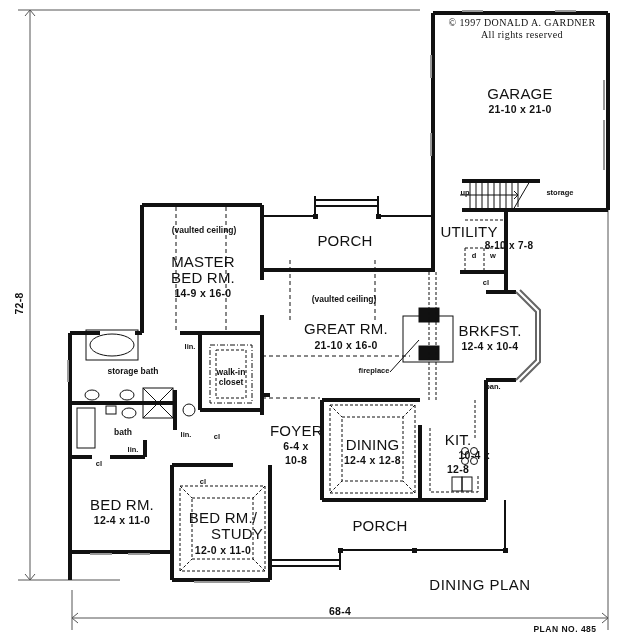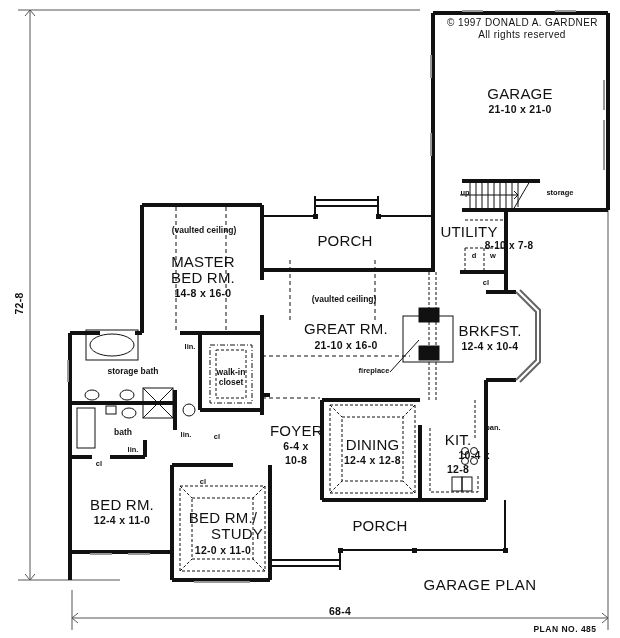--- a/index.html
+++ b/index.html
@@ -3,21 +3,21 @@
   <meta charset="utf-8">
   <style>
     html, body { margin: 0; padding: 0; background: #ffffff; }
     body { width: 620px; height: 638px; position: relative; overflow: hidden; font-family: "Liberation Sans", sans-serif; color: #111; }
     svg { position: absolute; left: 0; top: 0; }
     .lbl { position: absolute; text-align: center; white-space: nowrap; color: #111; line-height: 1.05; }
     .room { font-size: 15px; letter-spacing: 0.2px; }
     .dim { font-size: 10.5px; font-weight: bold; letter-spacing: 0.3px; }
     .small { font-size: 8.5px; font-weight: bold; }
     .tiny { font-size: 7.5px; font-weight: bold; }
-    .copy { font-size: 10px; font-weight: normal; letter-spacing: 0.4px; }
+    .copy { font-size: 10px; font-weight: normal; letter-spacing: 0.4px; font-family: Liberation Serif, serif; }
     .title { font-size: 15px; letter-spacing: 0.5px; }
     .planno { font-size: 8.5px; font-weight: bold; letter-spacing: 0.5px; }
     .vert { transform: rotate(-90deg); transform-origin: center; }
   </style>
 </head>
 <body>
 
 <svg width="620" height="638" viewBox="0 0 620 638">
   <g fill="none" stroke="#111">
 
@@ -236,30 +236,30 @@
 <div class="lbl dim" style="left:436px;top:241px;width:66px;font-size:10px;padding-left:40px;">8-10 x 7-8</div>
 <div class="lbl tiny" style="left:467px;top:252px;width:14px;">d</div>
 <div class="lbl tiny" style="left:486px;top:252px;width:14px;">w</div>
 <div class="lbl tiny" style="left:480px;top:279px;width:12px;">cl</div>
 
 <div class="lbl room" style="left:300px;top:233px;width:90px;">PORCH</div>
 
 <div class="lbl small" style="left:160px;top:226px;width:88px;">(vaulted ceiling)</div>
 <div class="lbl room" style="left:160px;top:254px;width:86px;">MASTER</div>
 <div class="lbl room" style="left:160px;top:270px;width:86px;">BED RM.</div>
-<div class="lbl dim" style="left:160px;top:288px;width:86px;">14-8 x 16-0</div>
+<div class="lbl dim" style="left:160px;top:288px;width:86px;">14-9 x 16-0</div>
 
 <div class="lbl small" style="left:304px;top:295px;width:80px;">(vaulted ceiling)</div>
 <div class="lbl room" style="left:296px;top:321px;width:100px;">GREAT RM.</div>
 <div class="lbl dim" style="left:296px;top:340px;width:100px;">21-10 x 16-0</div>
 <div class="lbl tiny" style="left:354px;top:367px;width:40px;">fireplace</div>
 
 <div class="lbl room" style="left:455px;top:323px;width:70px;">BRKFST.</div>
 <div class="lbl dim" style="left:455px;top:341px;width:70px;">12-4 x 10-4</div>
-<div class="lbl tiny" style="left:484px;top:383px;width:18px;margin-top:41px;">pan.</div>
+<div class="lbl tiny" style="left:484px;top:383px;width:18px;">pan.</div>
 
 <div class="lbl tiny" style="left:182px;top:343px;width:16px;">lin.</div>
 <div class="lbl small" style="left:100px;top:367px;width:66px;">storage bath</div>
 <div class="lbl small" style="left:212px;top:368px;width:38px;">walk-in</div>
 <div class="lbl small" style="left:212px;top:378px;width:38px;">closet</div>
 <div class="lbl small" style="left:108px;top:428px;width:30px;">bath</div>
 <div class="lbl tiny" style="left:178px;top:431px;width:16px;">lin.</div>
 <div class="lbl tiny" style="left:210px;top:433px;width:14px;">cl</div>
 <div class="lbl tiny" style="left:125px;top:446px;width:16px;">lin.</div>
 <div class="lbl tiny" style="left:92px;top:460px;width:14px;">cl</div>
@@ -278,17 +278,17 @@
 <div class="lbl room" style="left:80px;top:497px;width:84px;">BED RM.</div>
 <div class="lbl dim" style="left:80px;top:515px;width:84px;">12-4 x 11-0</div>
 
 <div class="lbl tiny" style="left:196px;top:478px;width:14px;">cl</div>
 <div class="lbl room" style="left:182px;top:510px;width:82px;">BED RM./</div>
 <div class="lbl room" style="left:196px;top:526px;width:82px;">STUDY</div>
 <div class="lbl dim" style="left:182px;top:545px;width:82px;">12-0 x 11-0</div>
 
 <div class="lbl room" style="left:340px;top:518px;width:80px;">PORCH</div>
 
-<div class="lbl title" style="left:420px;top:577px;width:120px;">GARAGE PLAN</div>
+<div class="lbl title" style="left:420px;top:577px;width:120px;">DINING PLAN</div>
 <div class="lbl planno" style="left:520px;top:625px;width:90px;">PLAN NO. 485</div>
 
 <div class="lbl dim" style="left:320px;top:606px;width:40px;">68-4</div>
 <div class="lbl dim vert" style="left:0px;top:298px;width:40px;">72-8</div>
 
 </body></html>

